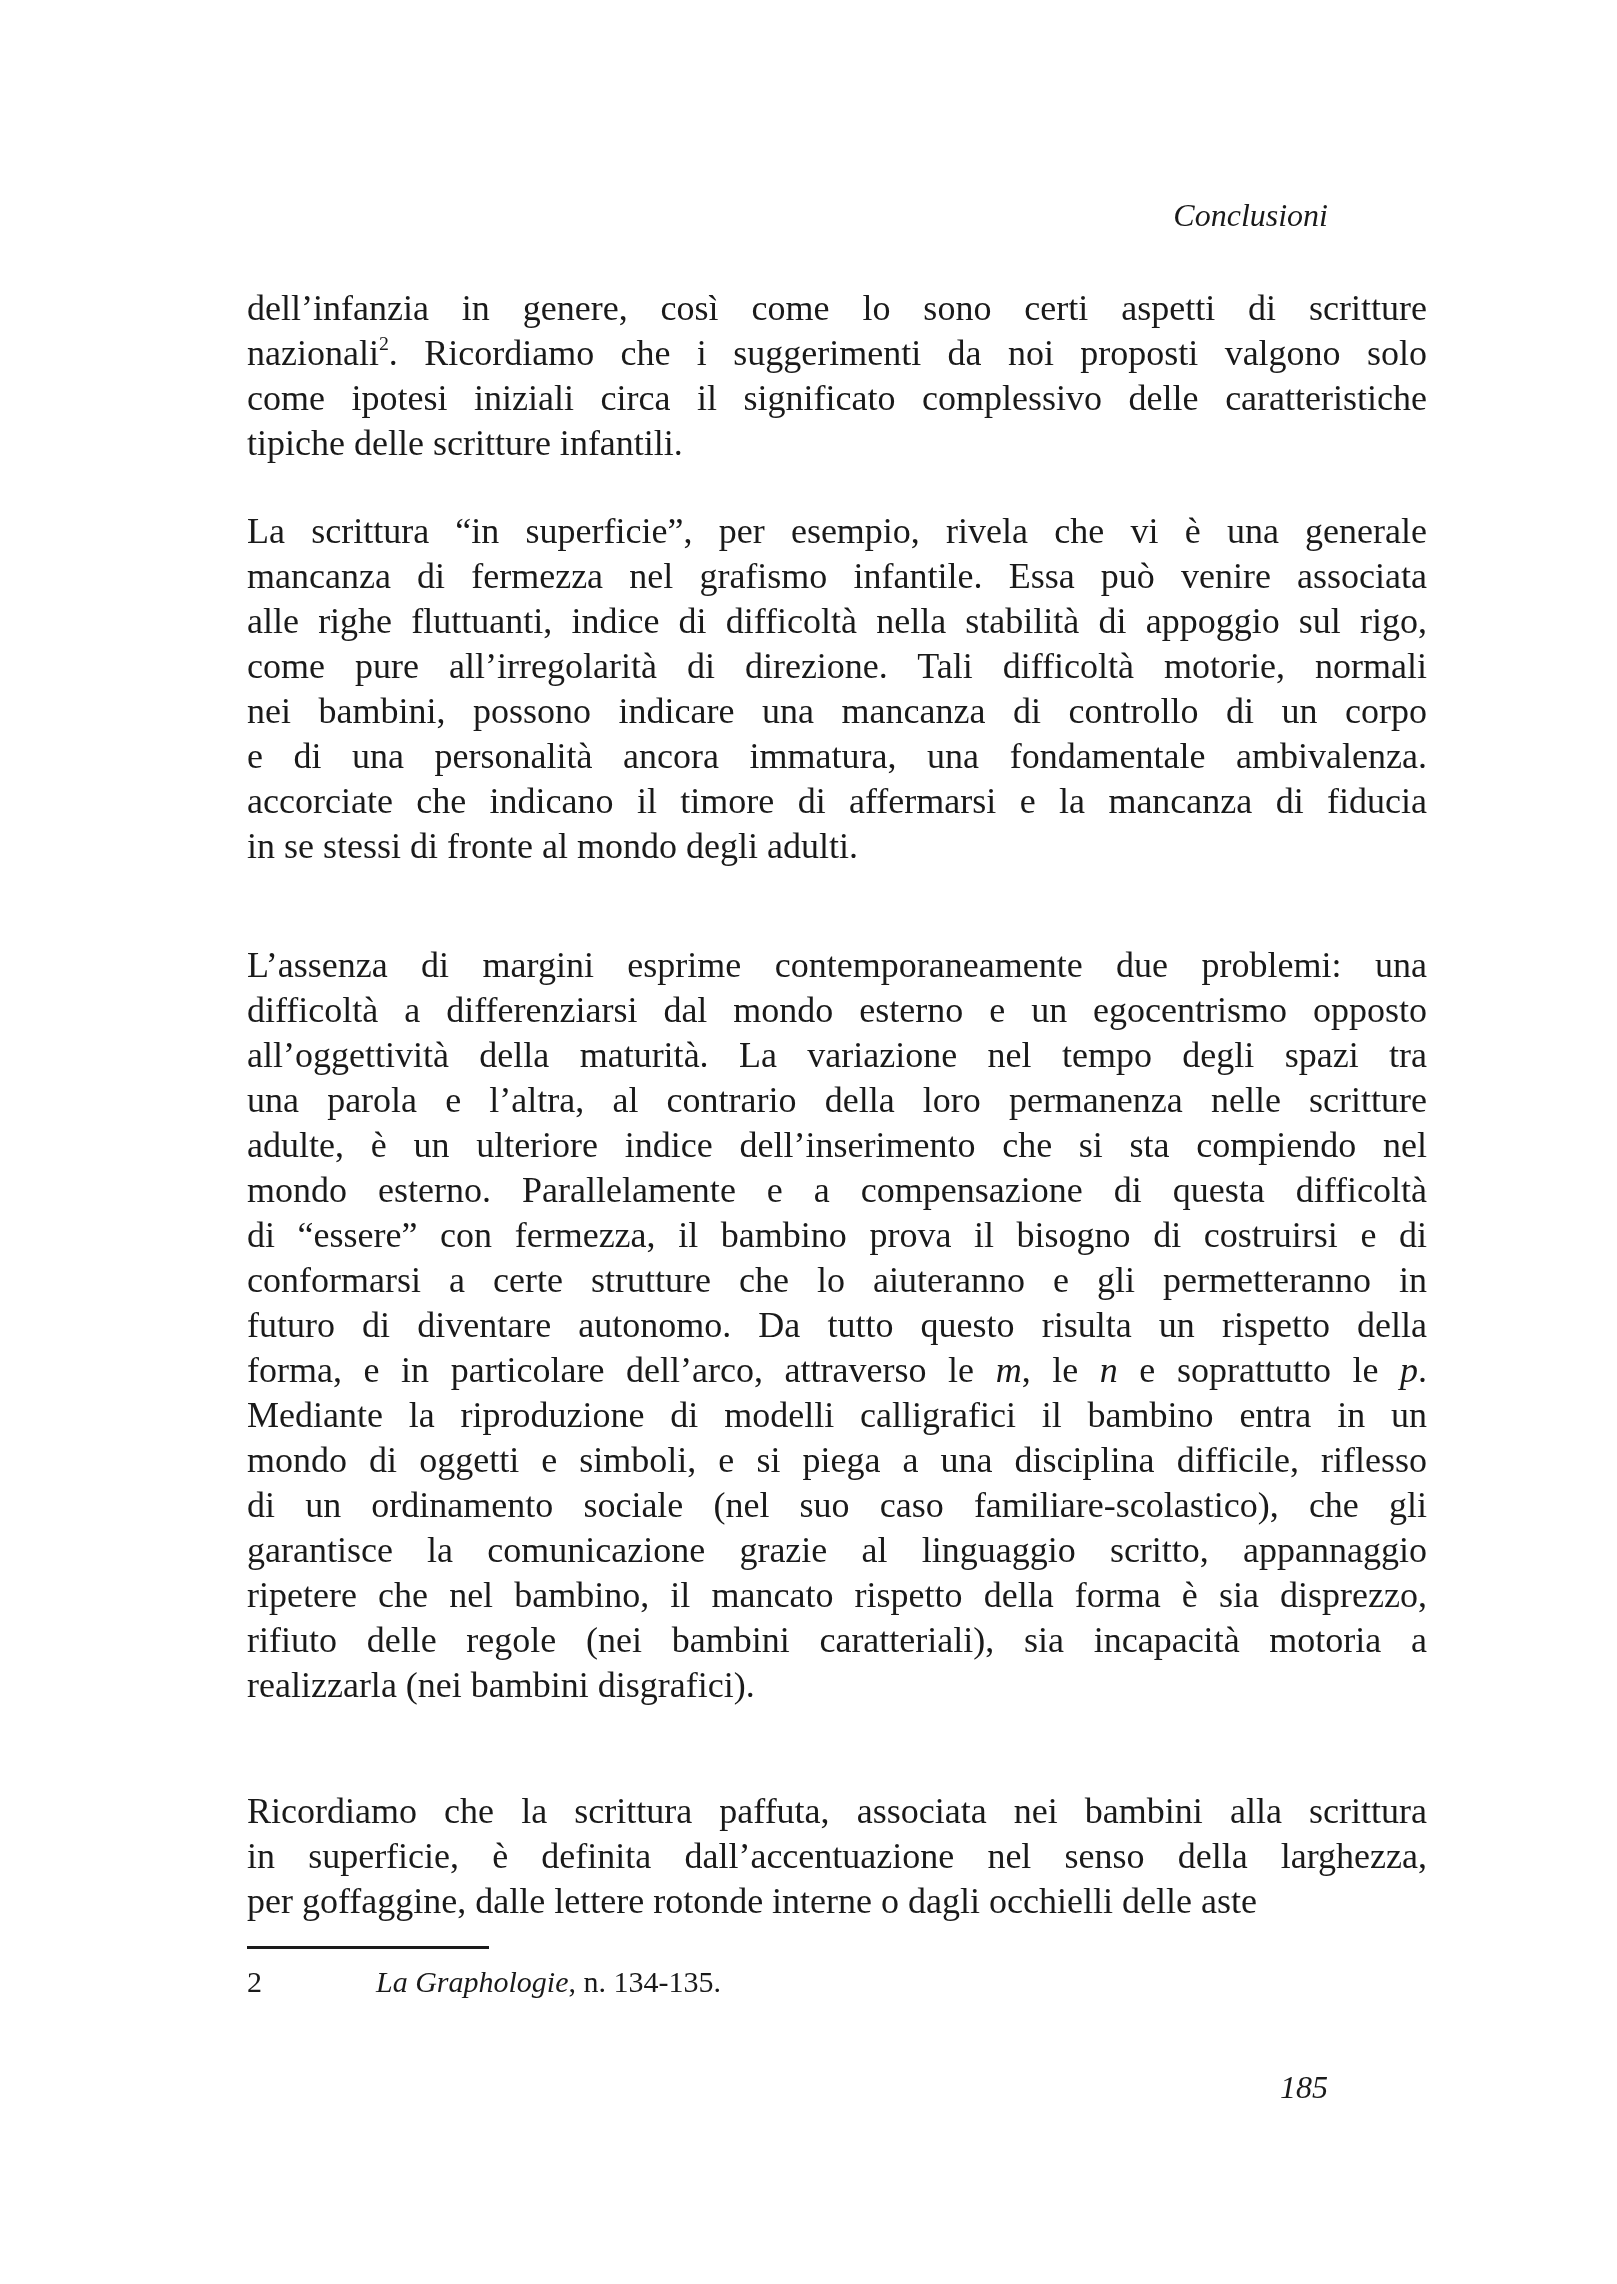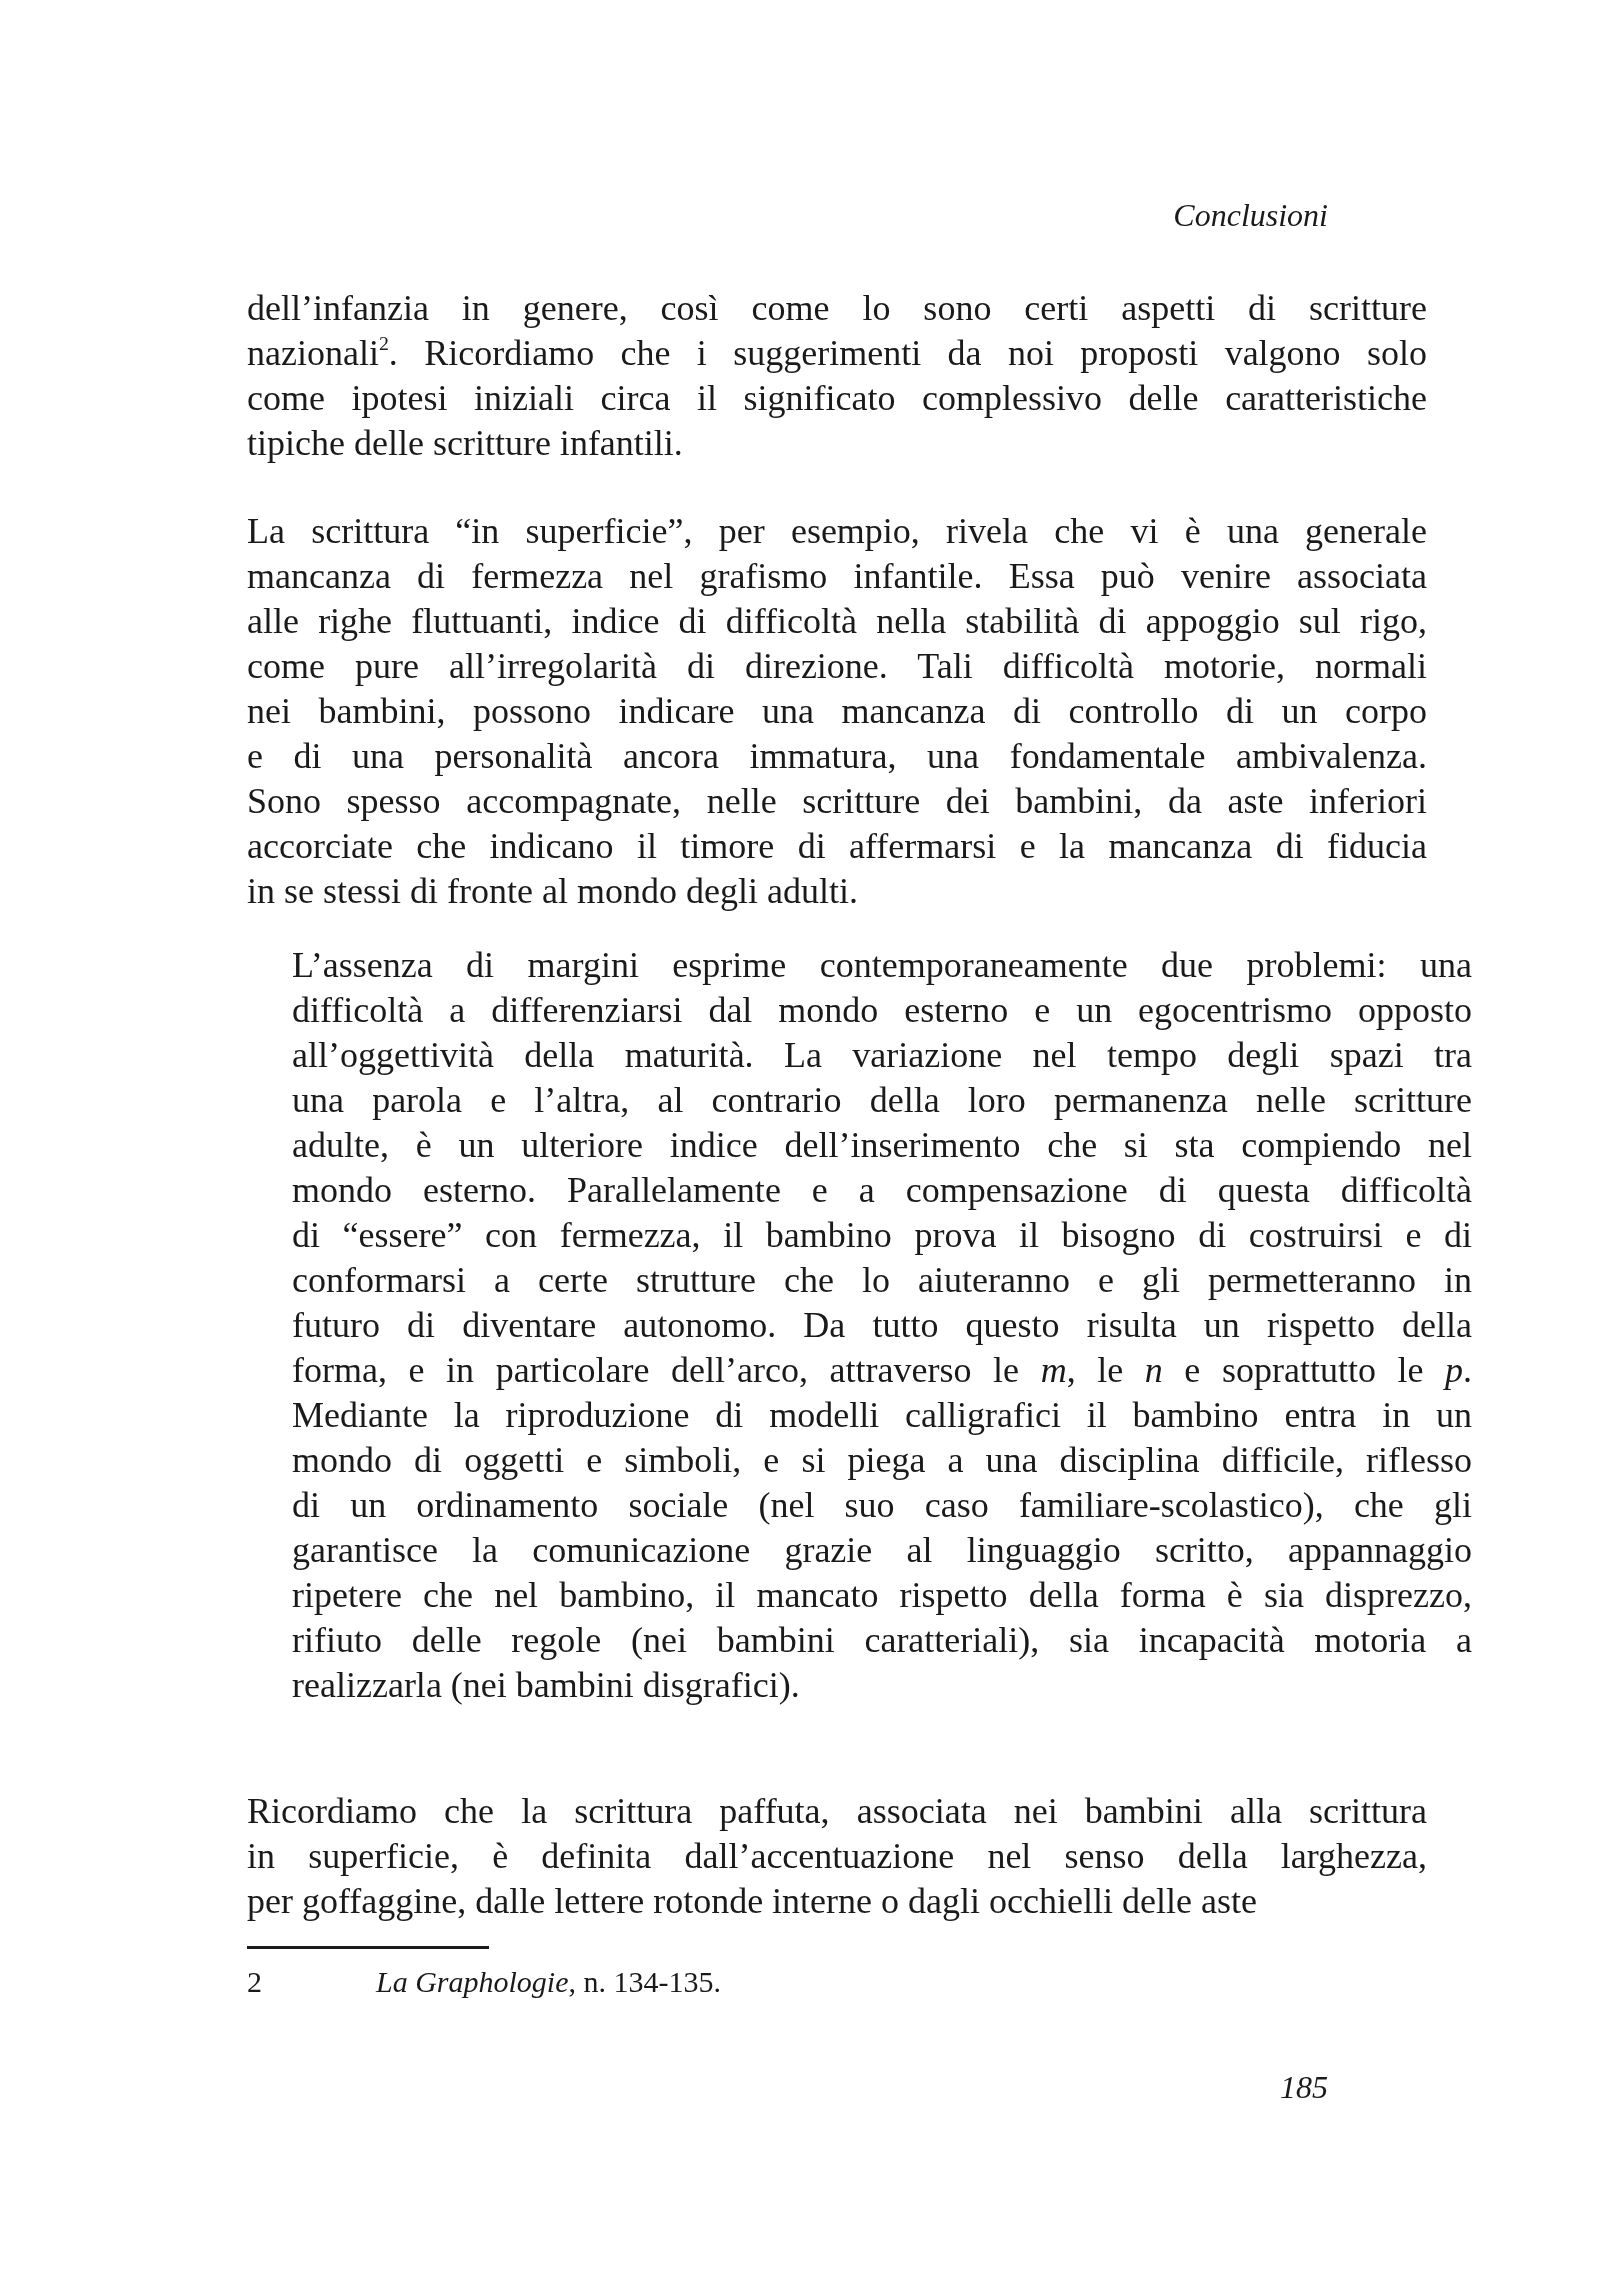--- a/index.html
+++ b/index.html
@@ -6,21 +6,21 @@
   body { width: 1618px; height: 2284px; position: relative; overflow: hidden;
          font-family: "Liberation Serif", "DejaVu Serif", serif; color: #1a1a1a; }
   .page { position: absolute; left: 0; top: 0; width: 1518px; height: 2284px; background: #fff; }
   .running-head { position: absolute; top: 197px; right: 190px; font-size: 32px; font-style: italic; }
   .body-text { position: absolute; left: 247px; width: 1180px; font-size: 36px; line-height: 45px; }
   .para { margin: 0; text-align: justify; text-align-last: justify; }
   .para .ln { display: block; text-align: justify; text-align-last: justify; white-space: nowrap; }
   .para .ln.last { text-align-last: left; }
   .p1 { top: 286px; }
   .p2 { top: 509px; }
-  .p3 { top: 943px; margin-left: 45px; }
+  .p3 { top: 943px; }
   .p4 { top: 1789px; }
   sup { font-size: 0.55em; line-height: 0; vertical-align: 0.75em; }
   .fn-rule { position: absolute; left: 247px; top: 1946px; width: 242px; height: 3.2px; background: #1a1a1a; }
   .footnote { position: absolute; left: 247px; top: 1965px; font-size: 30px; }
   .footnote .num { display: inline-block; width: 129px; }
   .page-number { position: absolute; top: 2021px; right: 190px; font-size: 32px; font-style: italic; margin-top: 48px; }
   em { font-style: italic; }
 </style>
 </head>
 <body>
@@ -37,21 +37,20 @@
       </p>
     </div>
   <div class="body-text p2">
       <p class="para">
         <span class="ln">La scrittura “in superficie”, per esempio, rivela che vi è una generale</span>
         <span class="ln">mancanza di fermezza nel grafismo infantile. Essa può venire associata</span>
         <span class="ln">alle righe fluttuanti, indice di difficoltà nella stabilità di appoggio sul rigo,</span>
         <span class="ln">come pure all’irregolarità di direzione. Tali difficoltà motorie, normali</span>
         <span class="ln">nei bambini, possono indicare una mancanza di controllo di un corpo</span>
         <span class="ln">e di una personalità ancora immatura, una fondamentale ambivalenza.</span>
-        <span class="ln">Sono spesso accompagnate, nelle scritture dei bambini, da aste inferiori</span>
         <span class="ln">accorciate che indicano il timore di affermarsi e la mancanza di fiducia</span>
         <span class="ln last">in se stessi di fronte al mondo degli adulti.</span>
       </p>
     </div>
   <div class="body-text p3">
       <p class="para">
         <span class="ln">L’assenza di margini esprime contemporaneamente due problemi: una</span>
         <span class="ln">difficoltà a differenziarsi dal mondo esterno e un egocentrismo opposto</span>
         <span class="ln">all’oggettività della maturità. La variazione nel tempo degli spazi tra</span>
         <span class="ln">una parola e l’altra, al contrario della loro permanenza nelle scritture</span>

